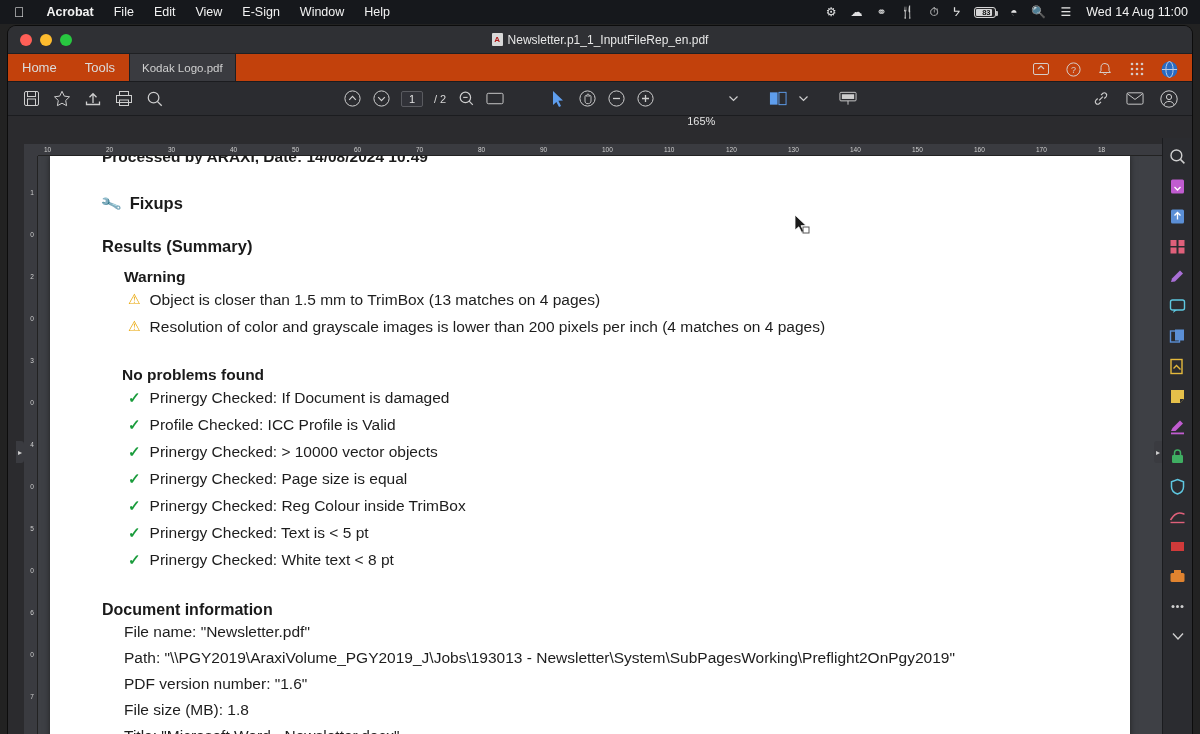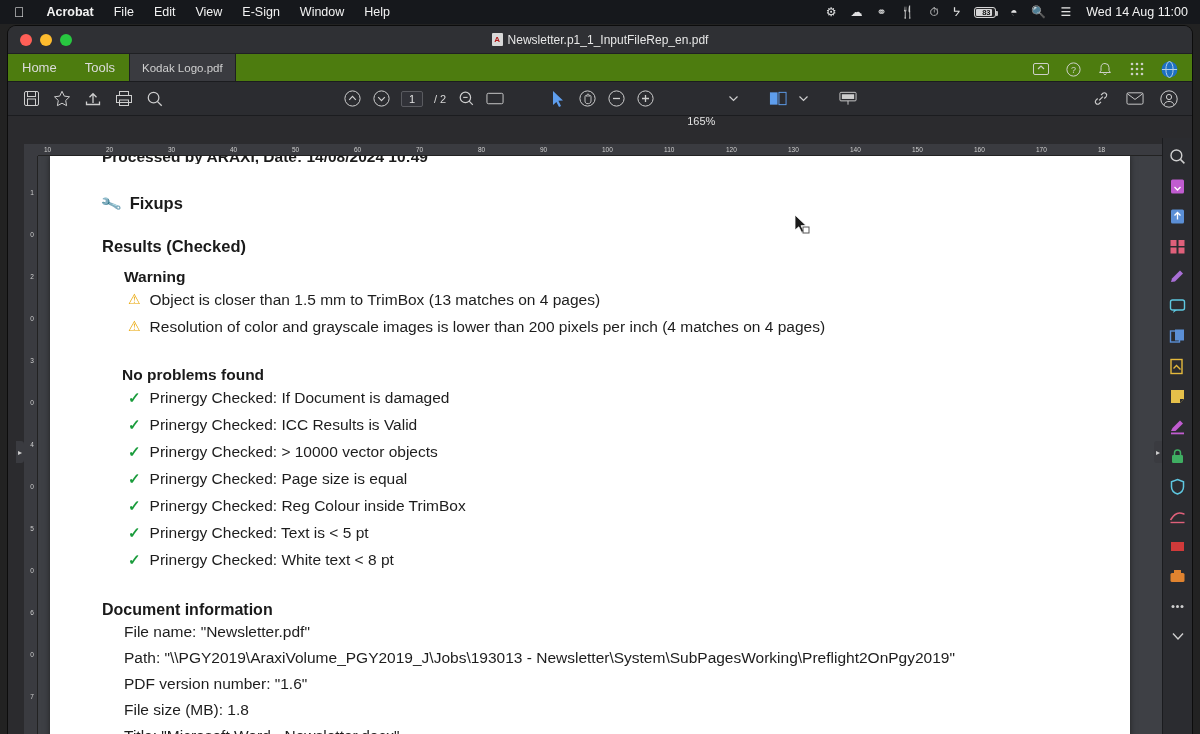--- a/index.html
+++ b/index.html
@@ -64,21 +64,21 @@
     width: 11px; height: 13px; background: #d8d8d8; border-radius: 1px;
     position: relative; display: inline-block;
   }
   .pdf-mini::after {
     content: "A"; position: absolute; left: 0; right: 0; top: 0; font-size: 8px;
     color: #b01919; text-align: center; line-height: 13px; font-weight: bold;
   }
 
   
   .tabrow {
-    height: 28px; background: #4d7c0f; display: flex; align-items: flex-end;
+    height: 28px; background: #c2410c; display: flex; align-items: flex-end;
     border-bottom: 1px solid #1b1c1f; position: relative;
   }
   .navbtn { color: #dcdcdc; font-size: 13px; padding: 0 14px; line-height: 27px; }
   .tab {
     height: 27px; display: flex; align-items: center; gap: 8px;
     padding: 0 12px; font-size: 11.5px; color: #cfcfcf;
     border-left: 1px solid #1e1f22; border-right: 1px solid #1e1f22;
     max-width: 150px; white-space: nowrap; overflow: hidden;
   }
   .tab.inactive { background: #3a3b40; }
@@ -452,41 +452,41 @@
       <div class="page">
         <div class="page-inner">
 
           <div class="clipped-top">Processed by ARAXI, Date: 14/08/2024 10:49</div>
 
           <div class="fixups">
             <span class="wrench">🔧</span>
             <span>Fixups</span>
           </div>
 
-          <div class="h-res">Results (Checked)</div>
+          <div class="h-res">Results (Summary)</div>
           <div class="h-warn">Warning</div>
 
           <div class="item">
             <span class="warn-ico">⚠</span>
             <span>Object is closer than 1.5 mm to TrimBox (13 matches on 4 pages)</span>
           </div>
           <div class="item">
             <span class="warn-ico">⚠</span>
             <span>Resolution of color and grayscale images is lower than 200 pixels per inch (4 matches on 4 pages)</span>
           </div>
 
           <div class="h-nopb">No problems found</div>
 
           <div class="item">
             <span class="chk">✓</span>
             <span>Prinergy Checked: If Document is damaged</span>
           </div>
           <div class="item">
             <span class="chk">✓</span>
-            <span>Prinergy Checked: ICC Results is Valid</span>
+            <span>Profile Checked: ICC Profile is Valid</span>
           </div>
           <div class="item">
             <span class="chk">✓</span>
             <span>Prinergy Checked: &gt; 10000 vector objects</span>
           </div>
           <div class="item">
             <span class="chk">✓</span>
             <span>Prinergy Checked: Page size is equal</span>
           </div>
           <div class="item">

